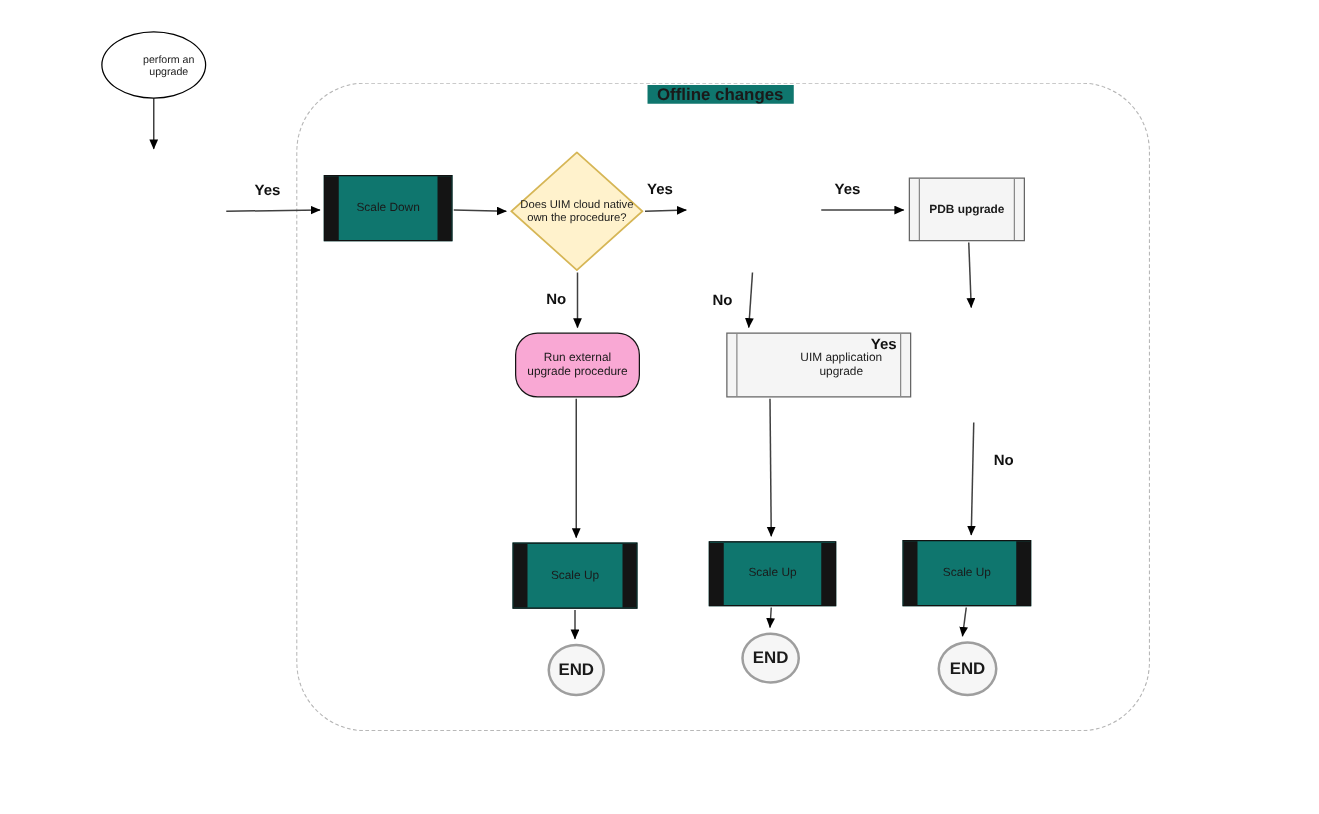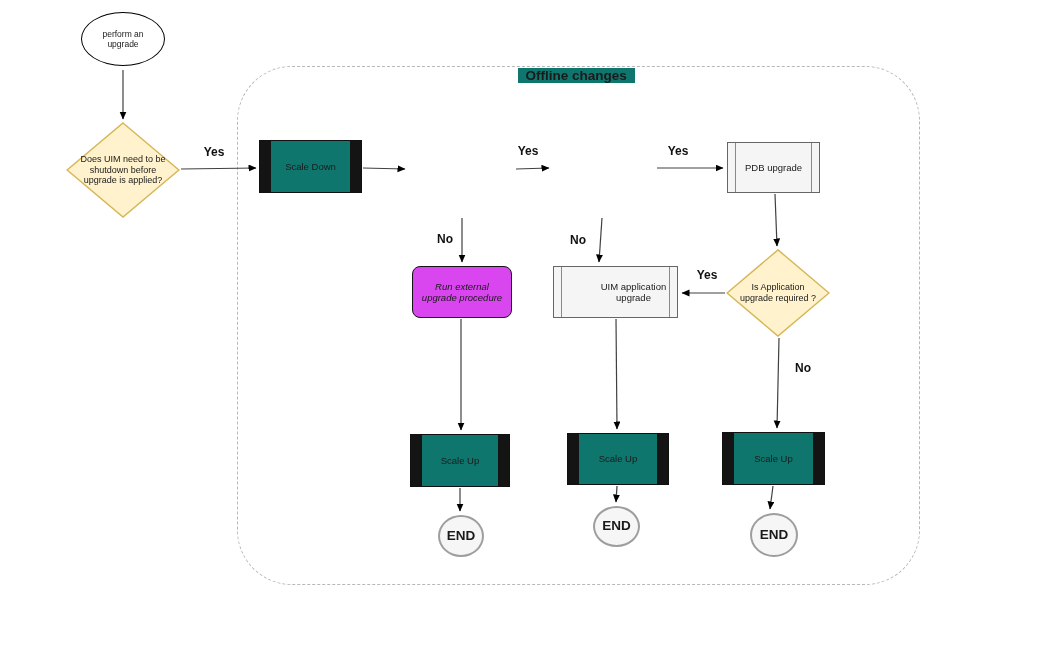--- a/index.html
+++ b/index.html
@@ -24,21 +24,21 @@
     font-size:9.5px;padding:0 14px;
   }
   
   .proc-gray{background:#f5f5f5;border:1px solid #666;font-size:9.5px;}
   .proc-gray::before,.proc-gray::after{
     content:"";position:absolute;top:0;bottom:0;width:1px;background:#8a8a8a;
   }
   .proc-gray::before{left:7px;}
   .proc-gray::after{right:7px;}
   
-  .rounded{background:#d946ef;border:1.5px solid #141414;border-radius:8px;font-size:9.5px;font-style:italic;}
+  .rounded{background:#f9a8d4;border:1.5px solid #141414;border-radius:18px;font-size:9.5px;}
   
   .group{
     position:absolute;left:237px;top:66px;width:683px;height:519px;
     border:1.3px dashed #b8b8b8;border-radius:55px;box-sizing:border-box;
   }
   .group-title{
     position:absolute;left:50%;top:1px;transform:translateX(-52%);
     background:#0f766e;padding:0 8px;font-size:13.5px;font-weight:bold;white-space:nowrap;
   }
   
@@ -73,53 +73,47 @@
     <line x1="779" y1="338" x2="777" y2="428" stroke="#404040" stroke-width="1.2" marker-end="url(#arrow)"></line>
     <line x1="462" y1="218" x2="462" y2="262" stroke="#404040" stroke-width="1.2" marker-end="url(#arrow)"></line>
     <line x1="602" y1="218" x2="599" y2="262" stroke="#404040" stroke-width="1.2" marker-end="url(#arrow)"></line>
     <line x1="461" y1="319" x2="461" y2="430" stroke="#404040" stroke-width="1.2" marker-end="url(#arrow)"></line>
     <line x1="616" y1="319" x2="617" y2="429" stroke="#404040" stroke-width="1.2" marker-end="url(#arrow)"></line>
     <line x1="460" y1="488" x2="460" y2="511" stroke="#404040" stroke-width="1.2" marker-end="url(#arrow)"></line>
     <line x1="617" y1="486" x2="616" y2="502" stroke="#404040" stroke-width="1.2" marker-end="url(#arrow)"></line>
     <line x1="773" y1="486" x2="770" y2="509" stroke="#404040" stroke-width="1.2" marker-end="url(#arrow)"></line>
   </svg>
 
-  <div class="node ellipse start" style="left:81px;top:12px;width:84px;height:54px;">
+  <div class="node ellipse start" style="left:81px;top:25px;width:84px;height:54px;justify-content:flex-end;">
     <div class="lbl" style="width:58px;">perform an upgrade</div>
   </div>
 
-  <div class="node decision" style="left:66px;top:122px;width:114px;height:96px;">
-    <svg class="dshape" viewBox="0 0 100 100" preserveAspectRatio="none">
-      <polygon points="50,1 99,50 50,99 1,50" fill="#FFF2CC" stroke="#D6B656" stroke-width="1.4" vector-effect="non-scaling-stroke"></polygon>
-    </svg>
-    <div class="lbl" style="width:102px;">Does UIM need to be shutdown before upgrade is applied?</div>
-  </div>
 
   <div class="node proc-green" style="left:259px;top:140px;width:103px;height:53px;">
     <div class="lbl">Scale Down</div>
   </div>
 
+  <div class="node decision" style="left:408px;top:121px;width:107px;height:96px;">
+    <svg class="dshape" viewBox="0 0 100 100" preserveAspectRatio="none">
+      <polygon points="50,1 99,50 50,99 1,50" fill="#FFF2CC" stroke="#D6B656" stroke-width="1.4" vector-effect="non-scaling-stroke"></polygon>
+    </svg>
+    <div class="lbl" style="width:96px;">Does UIM cloud native own the procedure?</div>
+  </div>
 
 
-  <div class="node proc-gray" style="left:727px;top:142px;width:93px;height:51px;">
+  <div class="node proc-gray" style="left:727px;top:142px;width:93px;height:51px;font-weight:bold;">
     <div class="lbl">PDB upgrade</div>
   </div>
 
-  <div class="node decision" style="left:726px;top:249px;width:104px;height:88px;">
-    <svg class="dshape" viewBox="0 0 100 100" preserveAspectRatio="none">
-      <polygon points="50,1 99,50 50,99 1,50" fill="#FFF2CC" stroke="#D6B656" stroke-width="1.4" vector-effect="non-scaling-stroke"></polygon>
-    </svg>
-    <div class="lbl" style="width:88px;">Is Application upgrade required ?</div>
-  </div>
 
   <div class="node rounded" style="left:412px;top:266px;width:100px;height:52px;">
     <div class="lbl" style="width:90px;">Run external upgrade procedure</div>
   </div>
 
-  <div class="node proc-gray" style="left:553px;top:266px;width:125px;height:52px;padding-left:36px;">
+  <div class="node proc-gray" style="left:581px;top:266px;width:148px;height:52px;padding-left:36px;">
     <div class="lbl" style="width:90px;">UIM application upgrade</div>
   </div>
 
   <div class="node proc-green" style="left:410px;top:434px;width:100px;height:53px;">
     <div class="lbl">Scale Up</div>
   </div>
   <div class="node proc-green" style="left:567px;top:433px;width:102px;height:52px;">
     <div class="lbl">Scale Up</div>
   </div>
   <div class="node proc-green" style="left:722px;top:432px;width:103px;height:53px;">

